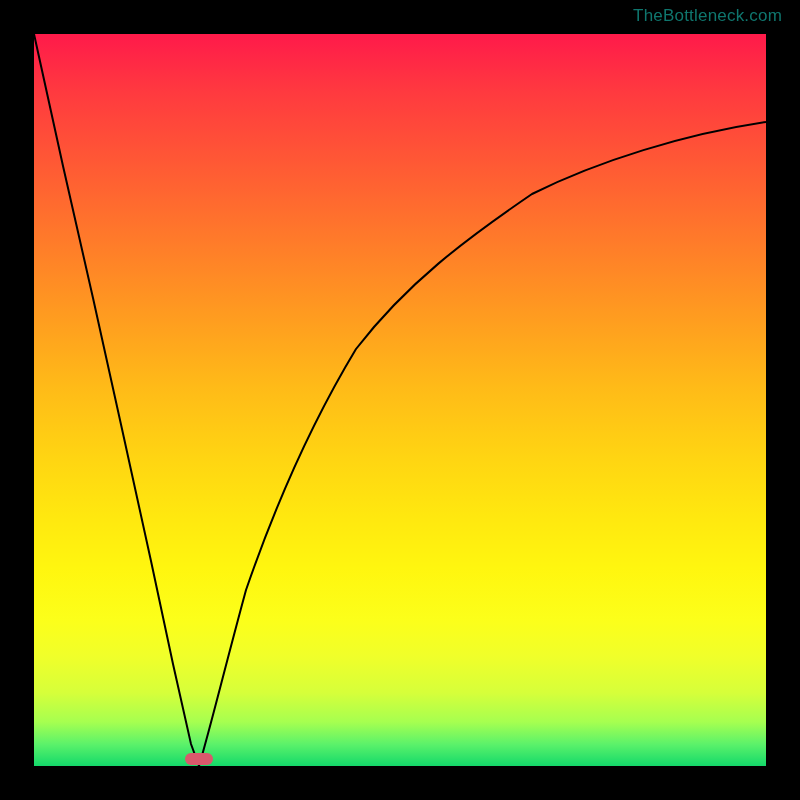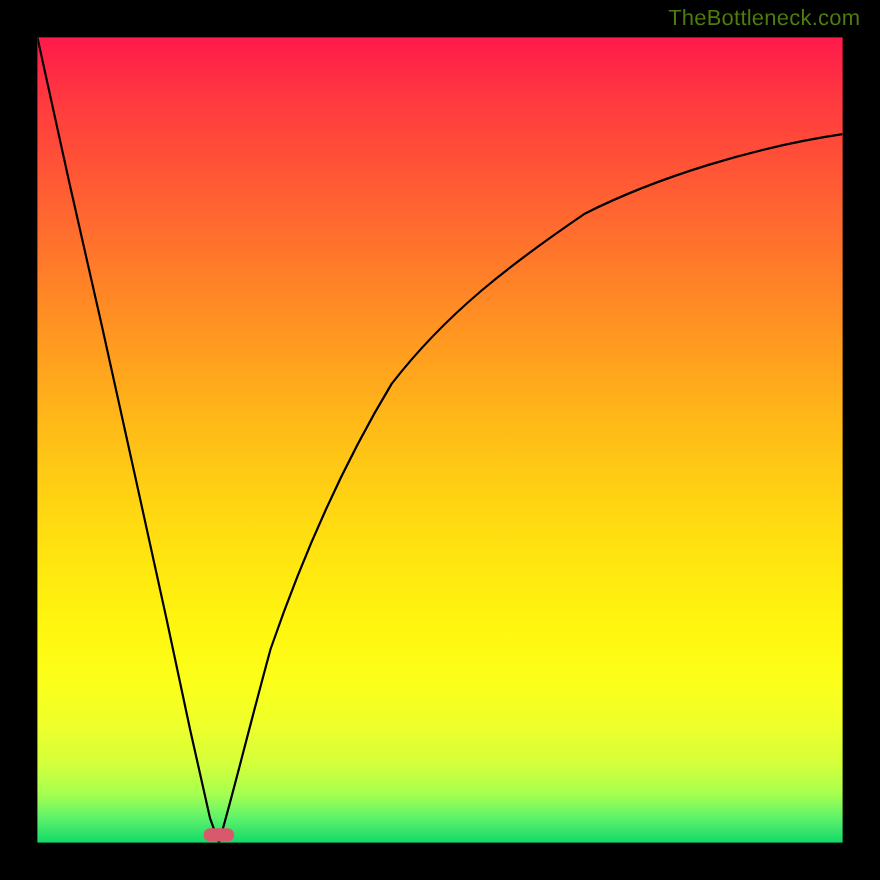--- a/index.html
+++ b/index.html
@@ -52,22 +52,22 @@
     position: absolute;
     width: 28px;
     height: 12px;
     background: #d9596c;
     border-radius: 6px;
   }
   .watermark {
     position: absolute;
     top: 6px;
     right: 18px;
-    color: #4d7c0f;
-    font-size: 20px;
+    color: #0f766e;
+    font-size: 17px;
     font-weight: 500;
     letter-spacing: 0.2px;
     user-select: none;
   }
 </style>
 </head>
 <body>
 
 <div class="frame">
   <div class="plot-area">

